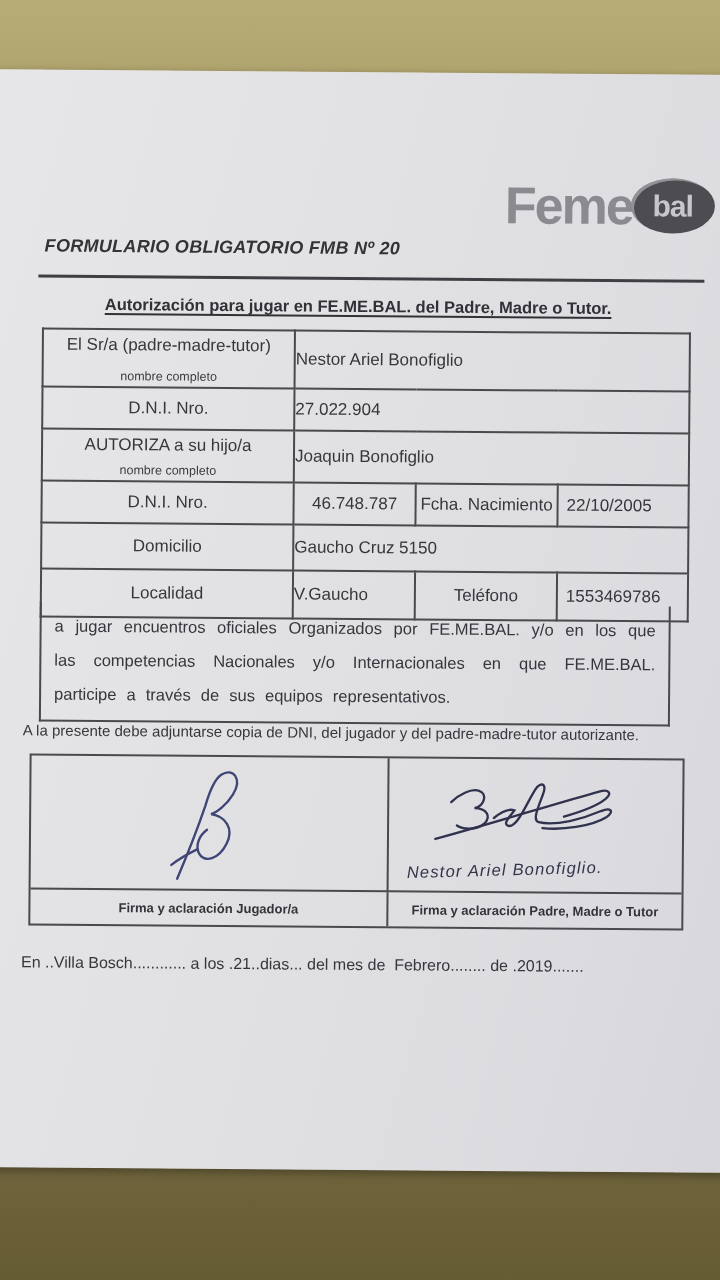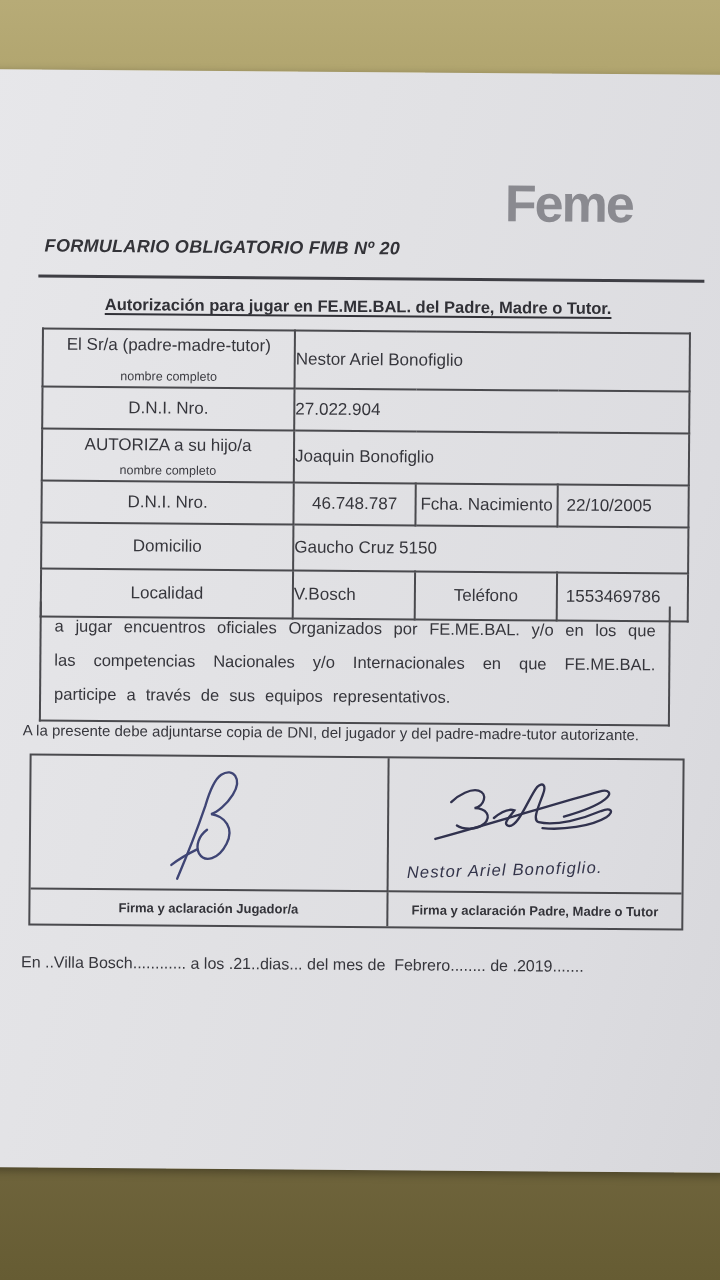--- a/index.html
+++ b/index.html
@@ -79,20 +79,23 @@
   .footer-line{position:absolute;top:884px;left:28px;font-size:16px;color:#36363c;white-space:pre;}
 </style>
 </head>
 <body>
 
 <div class="paper">
   <div class="content">
 
     <div class="logo">
       <span class="logo-feme">Feme</span>
+      <span class="logo-oval">
+          <span>bal</span>
+        </span>
     </div>
 
     <div class="form-title">FORMULARIO OBLIGATORIO FMB Nº 20</div>
     <div class="title-rule"></div>
 
     <div class="heading">Autorización para jugar en FE.ME.BAL. del Padre, Madre o Tutor.</div>
 
     <table class="form">
       <tbody>
           <tr>
@@ -122,21 +125,21 @@
         <td class="val" style="width:120px;text-align:center;">46.748.787</td>
         <td class="lbl" style="width:140px;">Fcha. Nacimiento</td>
         <td class="val" style="width:121px;padding-left:8px;">22/10/2005</td>
       </tr>
       <tr>
         <td class="lbl" style="height:44px;">Domicilio</td>
         <td class="val" colspan="3">Gaucho Cruz 5150</td>
       </tr>
       <tr>
         <td class="lbl" style="height:46px;">Localidad</td>
-        <td class="val">V.Bosch</td>
+        <td class="val">V.Gaucho</td>
         <td class="lbl">Teléfono</td>
         <td class="val" style="padding-left:8px;">1553469786</td>
       </tr>
     </tbody>
       </table>
 
     <div class="para-box">
       <p>a jugar encuentros oficiales Organizados por FE.ME.BAL. y/o en los que las competencias Nacionales y/o Internacionales en que FE.ME.BAL. participe a través de sus equipos representativos.</p>
     </div>
 

